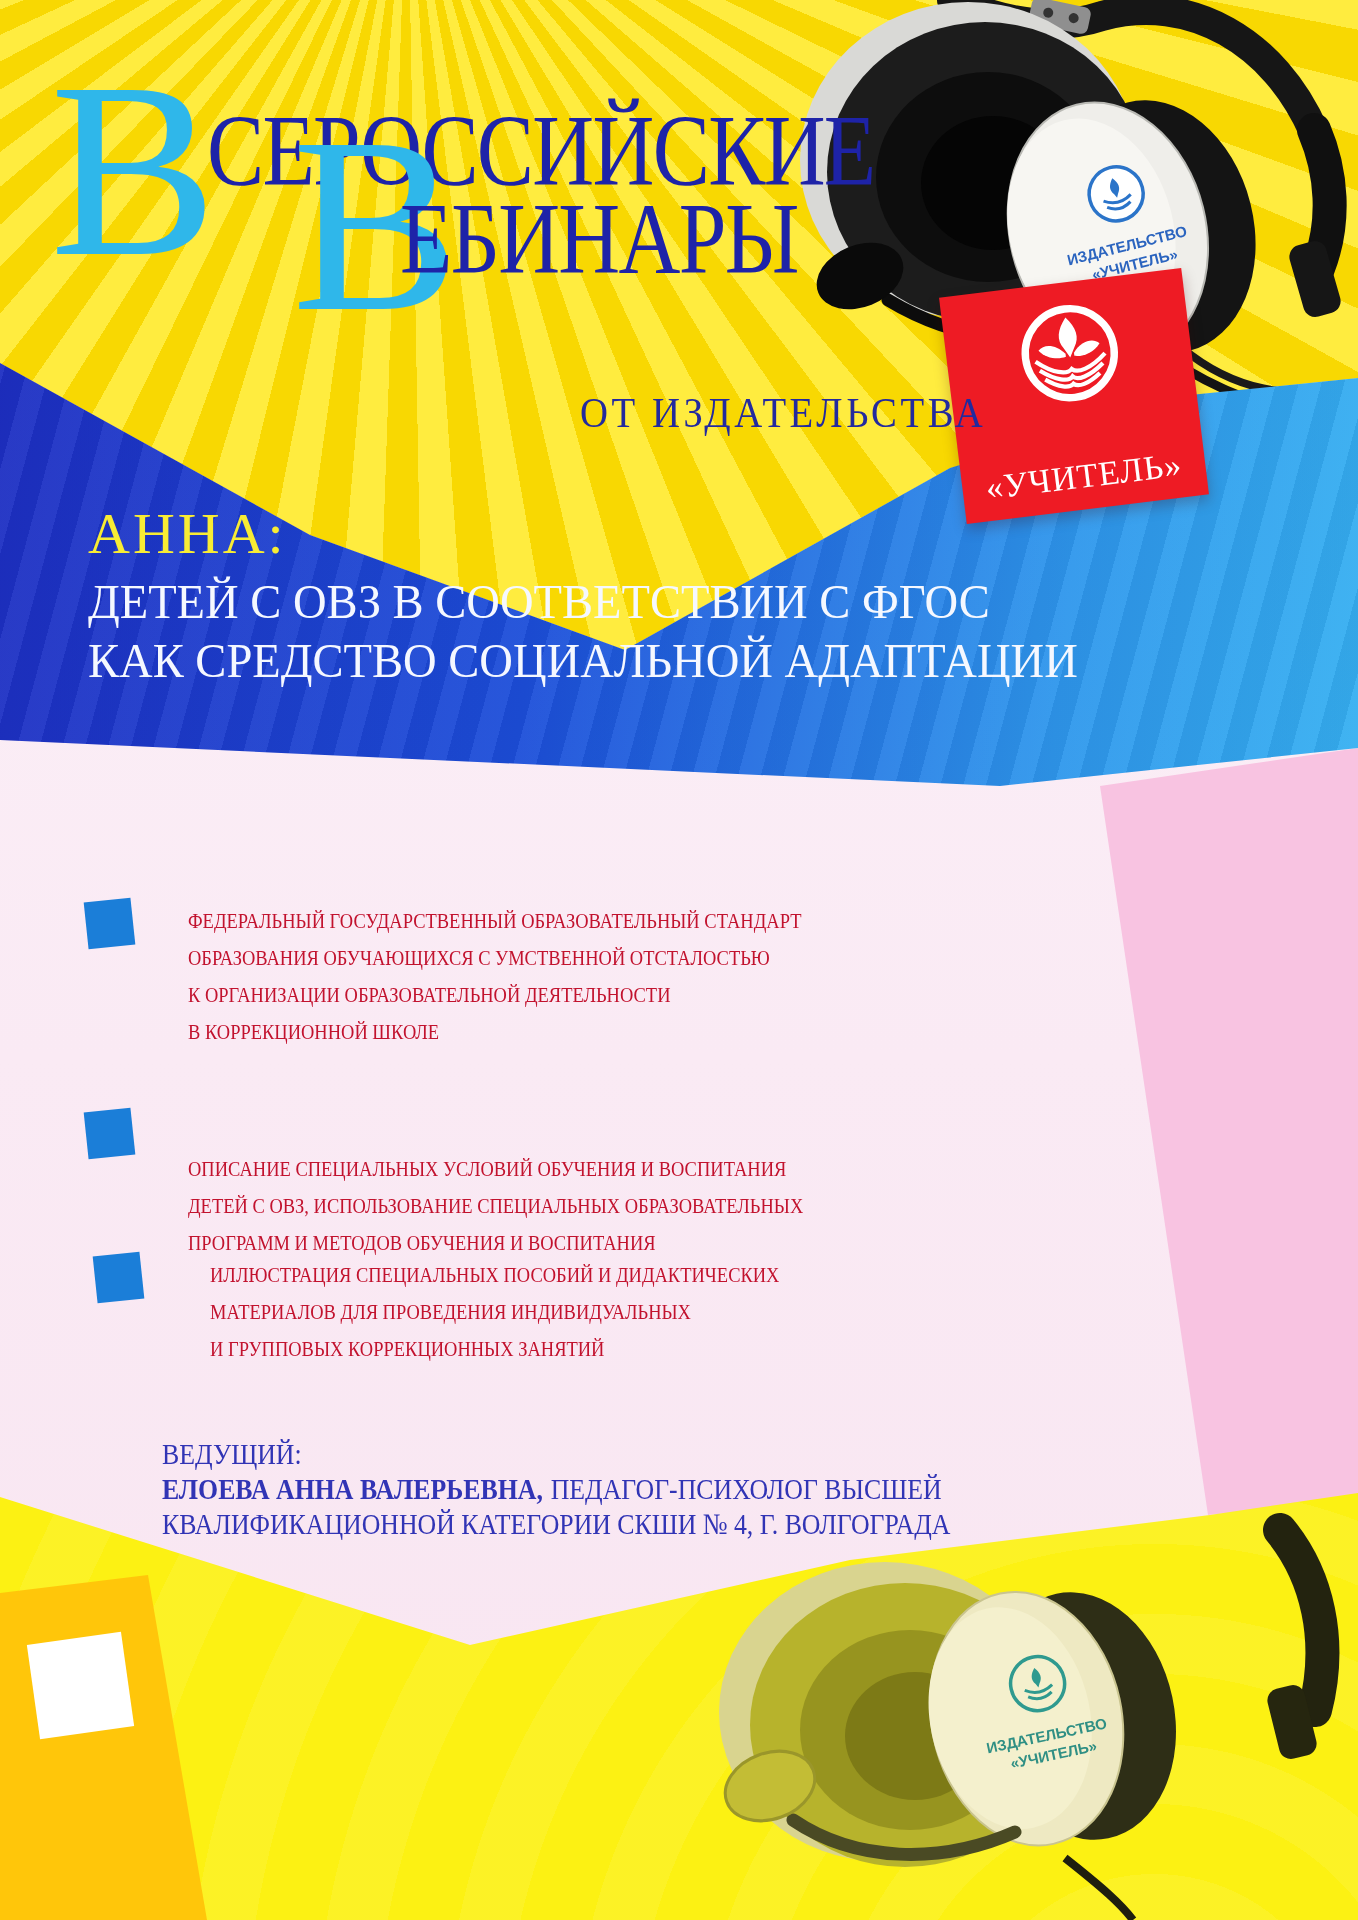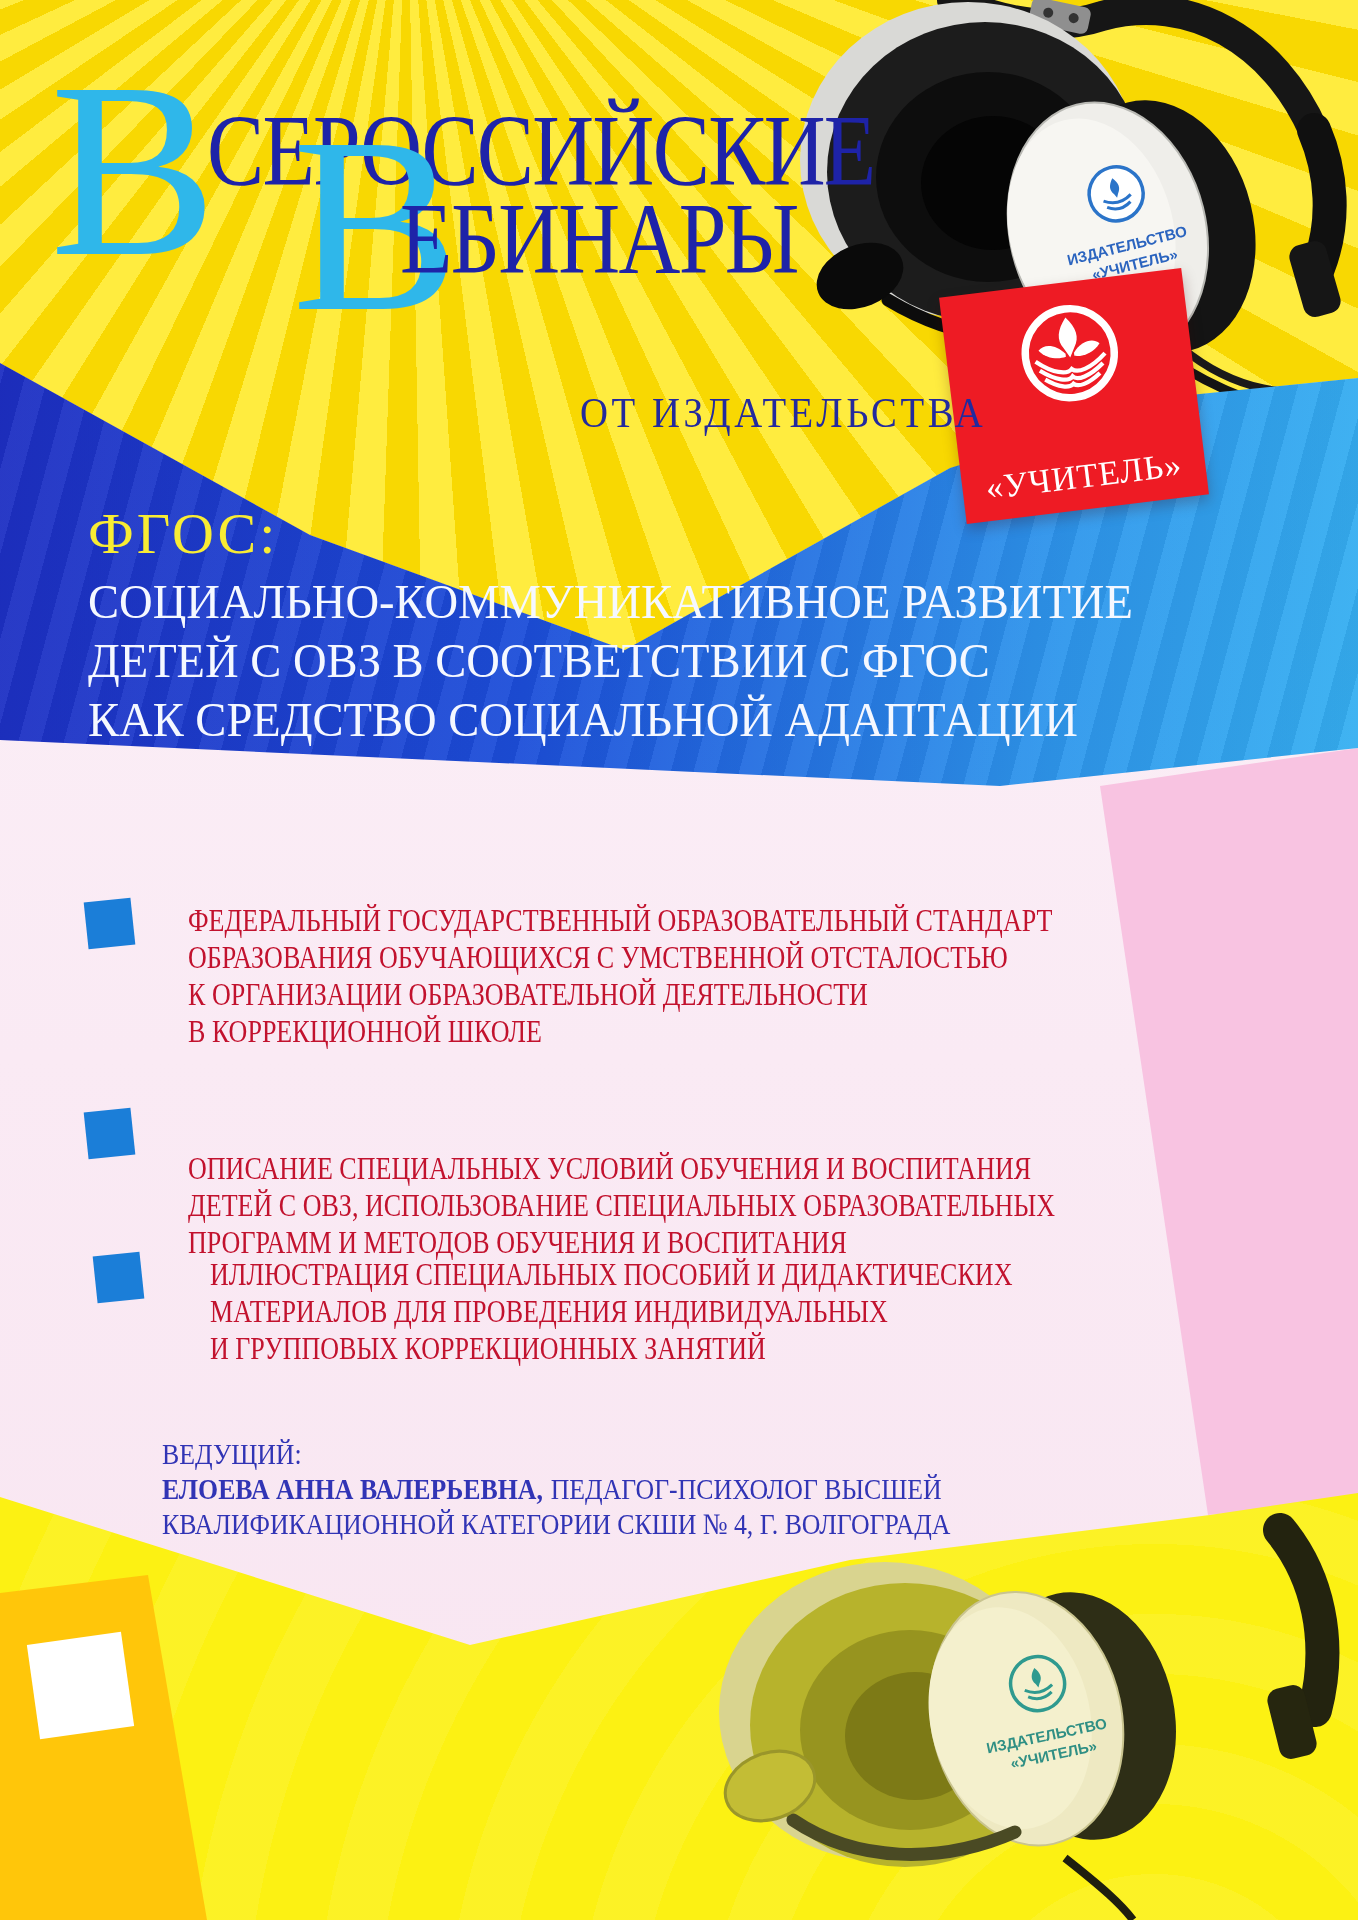--- a/index.html
+++ b/index.html
@@ -69,21 +69,21 @@
   .card-logo{position:absolute;left:70px;top:18px;width:106px;height:106px;}
   .card-name{color:#fff;font-size:34px;letter-spacing:1px;margin-bottom:14px;white-space:nowrap;}
 
   
   .theme-label{left:88px;top:500px;color:#F8EC34;font-size:58px;letter-spacing:3px;z-index:4;}
   .theme-lines{left:88px;top:572px;z-index:4;color:#F5F8FF;font-size:49px;line-height:59px;}
   .theme-lines .cond{transform:scaleX(.95);}
 
   
   .bullet-square{width:47px;height:47px;background:#1B7ED8;transform:rotate(-6deg);z-index:3;}
-  .bullet-text{color:#C2122E;font-size:31px;line-height:37px;z-index:3;}
+  .bullet-text{color:#C2122E;font-size:22px;line-height:37px;z-index:3;}
   .bullet-text .cond{transform:scaleX(.84);}
 
   
   .presenter{left:162px;top:1436px;z-index:3;color:#3134B5;font-size:30px;line-height:35px;}
   .presenter .cond{transform:scaleX(.86);}
   .presenter-name{font-weight:bold;margin-right:9px;}
 
   svg text{font-family:"Liberation Sans","DejaVu Sans",sans-serif;}
   .headset{z-index:2;}
 </style>
@@ -152,23 +152,22 @@
   </div>
   <div class="abs big-letter nowrap" style="left:292px;top:100px;">В</div>
   <div class="abs title-caps nowrap" style="left:400px;top:188px;">
     <span class="cond" style="transform:scaleX(.84);">ЕБИНАРЫ</span>
   </div>
 
   <div class="abs tagline nowrap" style="left:580px;top:388px;">
     <span class="cond" style="transform:scaleX(.9);">ОТ ИЗДАТЕЛЬСТВА</span>
   </div>
 
-  <div class="abs theme-label nowrap">ФГОС:</div>
+  <div class="abs theme-label nowrap">АННА:</div>
   <div class="abs theme-lines">
-    <div class="nowrap"><span class="cond">СОЦИАЛЬНО-КОММУНИКАТИВНОЕ РАЗВИТИЕ</span></div>
     <div class="nowrap"><span class="cond">ДЕТЕЙ С ОВЗ В СООТВЕТСТВИИ С ФГОС</span></div>
     <div class="nowrap"><span class="cond">КАК СРЕДСТВО СОЦИАЛЬНОЙ АДАПТАЦИИ</span></div>
   </div>
 
   <div class="abs bullet-square" style="left:86px;top:900px;"></div>
   <div class="abs bullet-text" style="left:188px;top:902px;">
     <div class="nowrap"><span class="cond">ФЕДЕРАЛЬНЫЙ ГОСУДАРСТВЕННЫЙ ОБРАЗОВАТЕЛЬНЫЙ СТАНДАРТ</span></div>
     <div class="nowrap"><span class="cond">ОБРАЗОВАНИЯ ОБУЧАЮЩИХСЯ С УМСТВЕННОЙ ОТСТАЛОСТЬЮ</span></div>
     <div class="nowrap"><span class="cond">К ОРГАНИЗАЦИИ ОБРАЗОВАТЕЛЬНОЙ ДЕЯТЕЛЬНОСТИ</span></div>
     <div class="nowrap"><span class="cond">В КОРРЕКЦИОННОЙ ШКОЛЕ</span></div>

